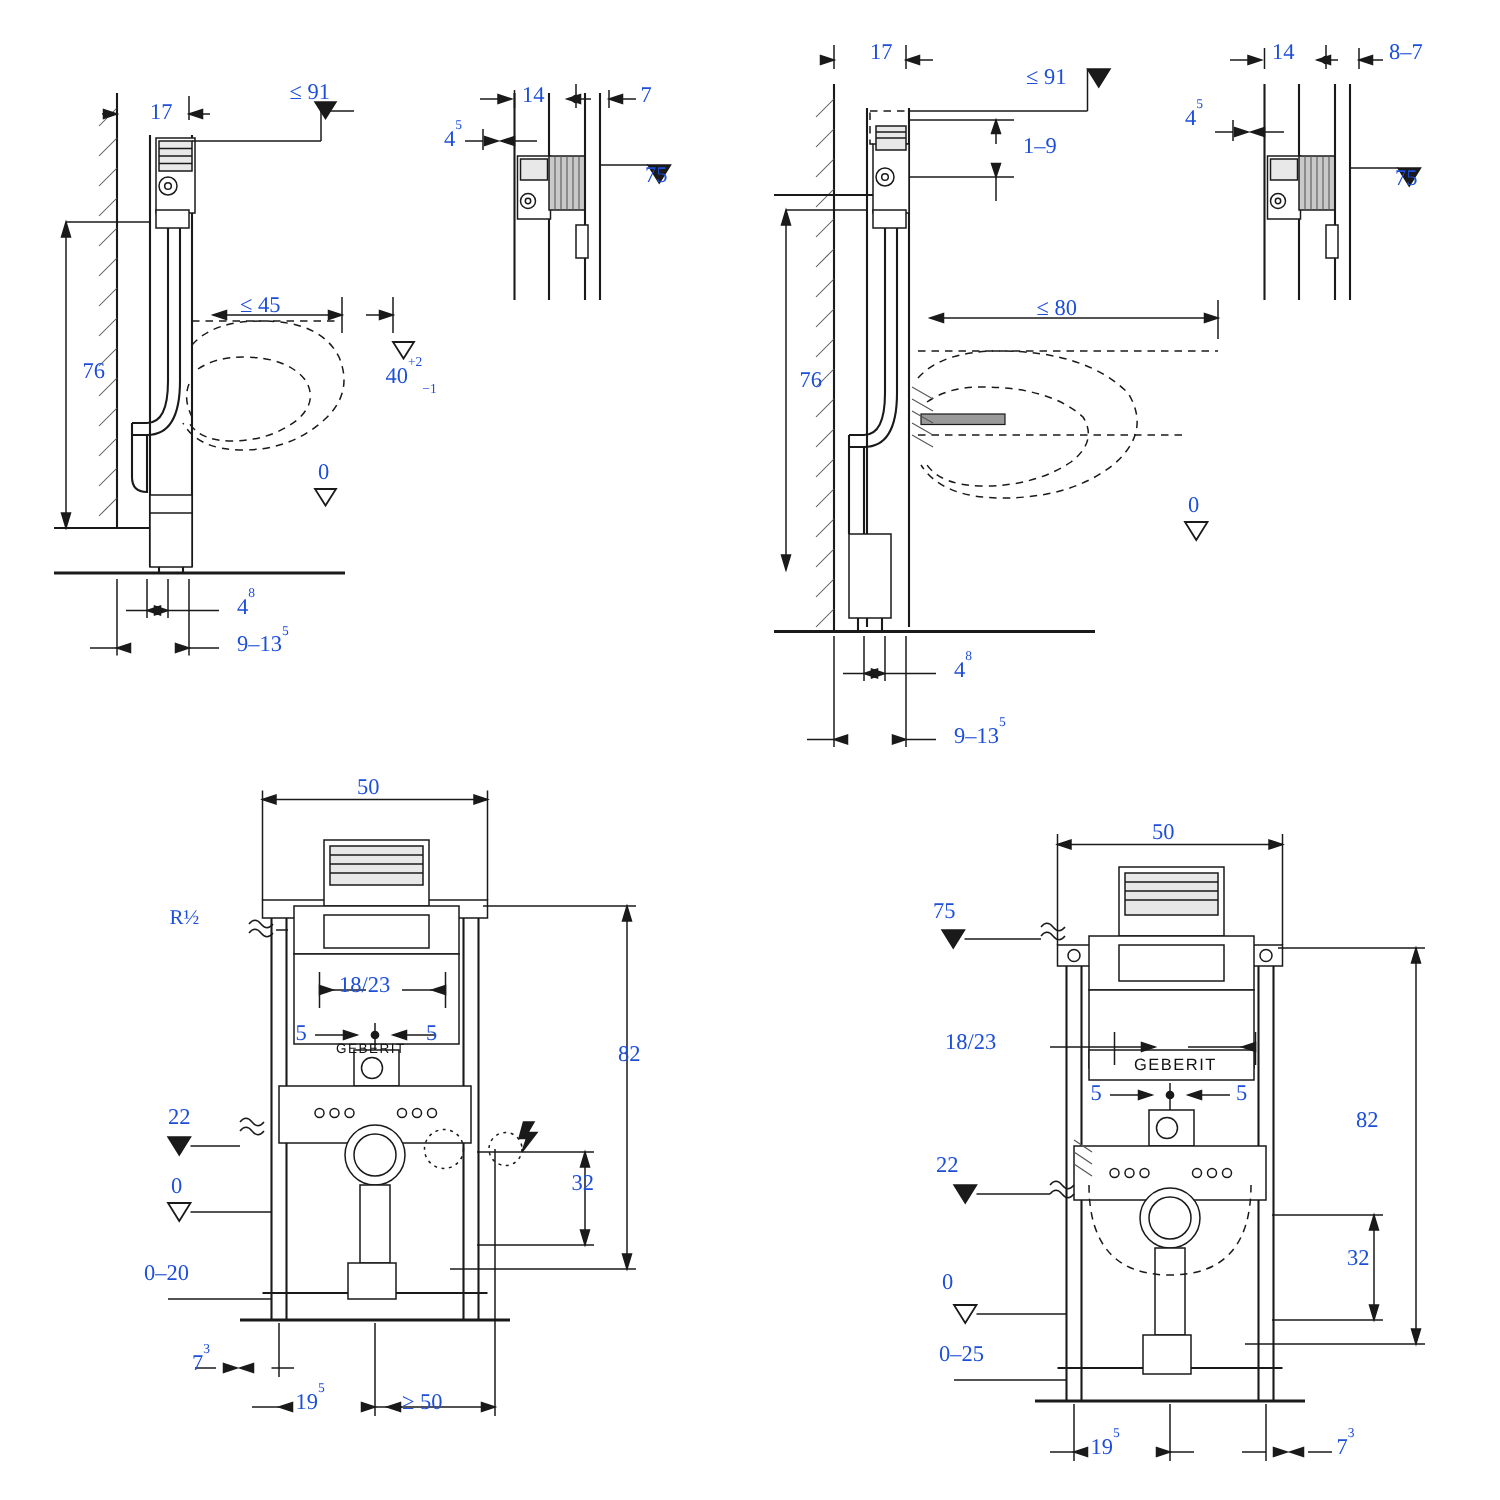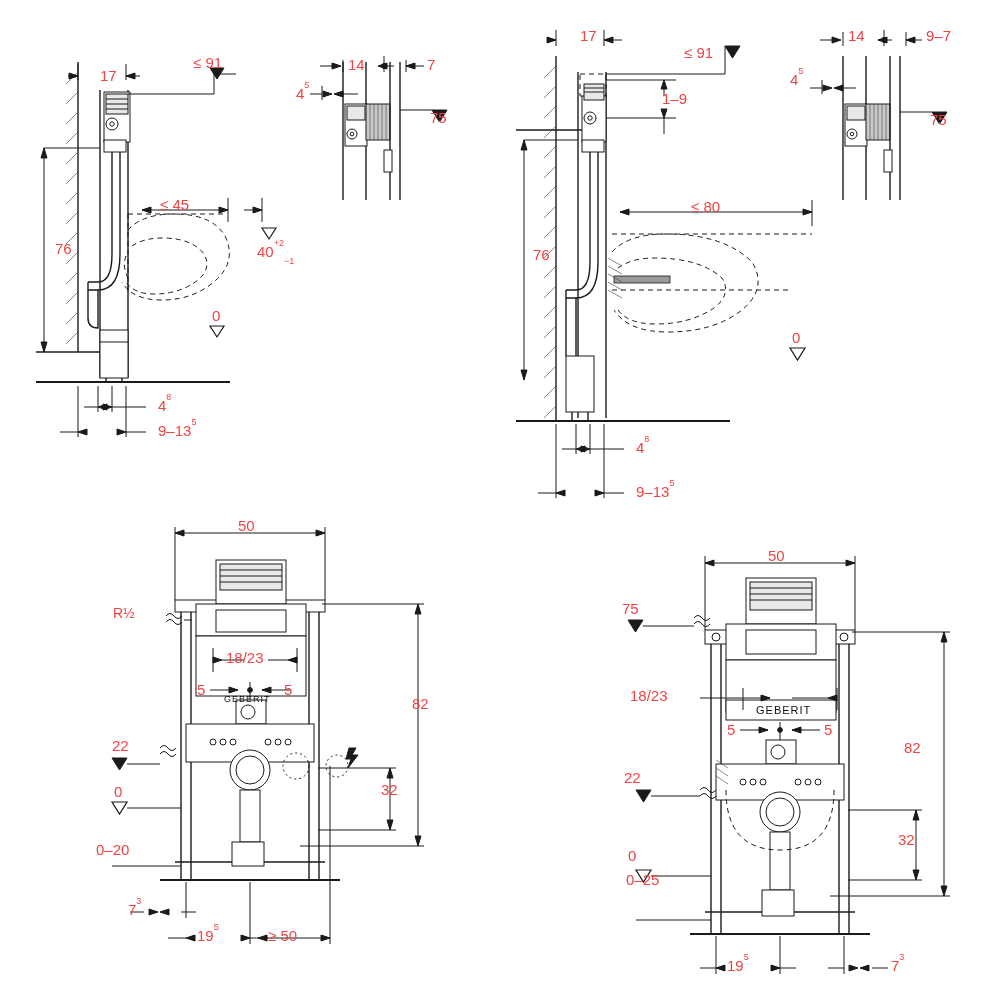--- a/index.html
+++ b/index.html
@@ -1,18 +1,18 @@
 <!DOCTYPE html>
 <html><head>
 <meta charset="utf-8">
 <style>
   html,body{margin:0;padding:0;background:#ffffff;}
   body{width:1000px;height:1000px;font-family:"Liberation Sans",sans-serif;color:#1a1a1a;}
   #sheet{position:relative;width:1000px;height:1000px;overflow:hidden;}
-  .lbl{position:absolute;font-size:15px;line-height:1;white-space:nowrap;color:#ef4444;}
+  .lbl{position:absolute;font-size:15px;line-height:1;white-space:nowrap;color:#1d4ed8;font-family:Liberation Serif, serif;}
   .lbl sup{font-size:9px;line-height:0;position:relative;top:-5px;}
   .lbl sub{font-size:9px;line-height:0;position:relative;top:3px;}
   .frac{font-size:14px;}
   svg{position:absolute;left:0;top:0;}
   .ln{stroke:#1a1a1a;fill:none;}
   .thin{stroke-width:1;}
   .med{stroke-width:1.4;}
   .thick{stroke-width:2;}
   .dash{stroke-dasharray:5 4;}
   .dot{stroke-dasharray:2 3;}
@@ -524,29 +524,29 @@
 <div class="lbl" style="left:158px;top:398px;"><span>4</span><sup>8</sup></div>
 <div class="lbl" style="left:158px;top:423px;"><span>9–13</span><sup>5</sup></div>
 
 <div class="lbl" style="left:348px;top:57px;">14</div>
 <div class="lbl" style="left:427px;top:57px;">7</div>
 <div class="lbl" style="left:296px;top:86px;"><span>4</span><sup>5</sup></div>
 <div class="lbl" style="left:430px;top:110px;">75</div>
 
 <div class="lbl" style="left:580px;top:28px;">17</div>
 <div class="lbl" style="left:684px;top:45px;">≤ 91</div>
-<div class="lbl" style="left:662px;top:91px;">1–9</div>
+<div class="lbl" style="left:682px;top:91px;">1–9</div>
 <div class="lbl" style="left:533px;top:247px;">76</div>
 <div class="lbl" style="left:691px;top:199px;">≤ 80</div>
 <div class="lbl" style="left:792px;top:330px;">0</div>
 <div class="lbl" style="left:636px;top:440px;"><span>4</span><sup>8</sup></div>
 <div class="lbl" style="left:636px;top:484px;"><span>9–13</span><sup>5</sup></div>
 
 <div class="lbl" style="left:848px;top:28px;">14</div>
-<div class="lbl" style="left:926px;top:28px;">9–7</div>
+<div class="lbl" style="left:926px;top:28px;">8–7</div>
 <div class="lbl" style="left:790px;top:72px;"><span>4</span><sup>5</sup></div>
 <div class="lbl" style="left:930px;top:112px;">75</div>
 
 <div class="lbl" style="left:238px;top:518px;">50</div>
 <div class="lbl" style="left:113px;top:605px;"><span class="frac">R½</span></div>
 <div class="lbl" style="left:226px;top:650px;">18/23</div>
 <div class="lbl" style="left:197px;top:682px;">5</div>
 <div class="lbl" style="left:284px;top:682px;">5</div>
 <div class="lbl" style="left:412px;top:696px;">82</div>
 <div class="lbl" style="left:112px;top:738px;">22</div>
@@ -560,18 +560,18 @@
 
 <div class="lbl" style="left:768px;top:548px;">50</div>
 <div class="lbl" style="left:622px;top:601px;">75</div>
 <div class="lbl" style="left:630px;top:688px;">18/23</div>
 <div class="lbl" style="left:727px;top:722px;">5</div>
 <div class="lbl" style="left:824px;top:722px;">5</div>
 <div class="lbl" style="left:904px;top:740px;">82</div>
 <div class="lbl" style="left:624px;top:770px;">22</div>
 <div class="lbl" style="left:898px;top:832px;">32</div>
 <div class="lbl" style="left:628px;top:848px;">0</div>
-<div class="lbl" style="left:626px;top:872px;text-align:center;">0–25</div>
+<div class="lbl" style="left:626px;top:896px;text-align:center;">0–25</div>
 <div class="lbl" style="left:727px;top:958px;"><span>19</span><sup>5</sup></div>
 <div class="lbl" style="left:891px;top:958px;"><span>7</span><sup>3</sup></div>
 <div class="brand" style="left:756px;top:704px;font-size:11px;">GEBERIT</div>
 
 </div>
 
 </body></html>

